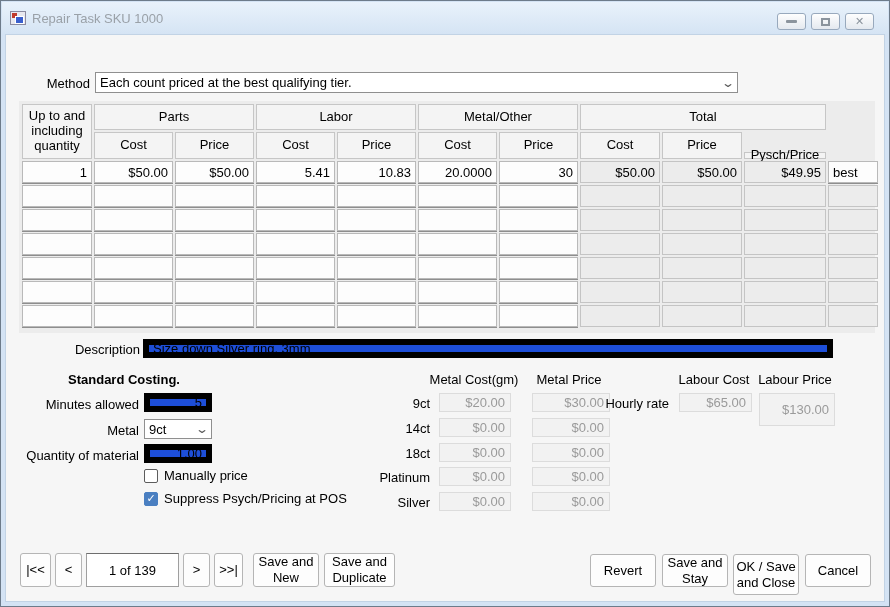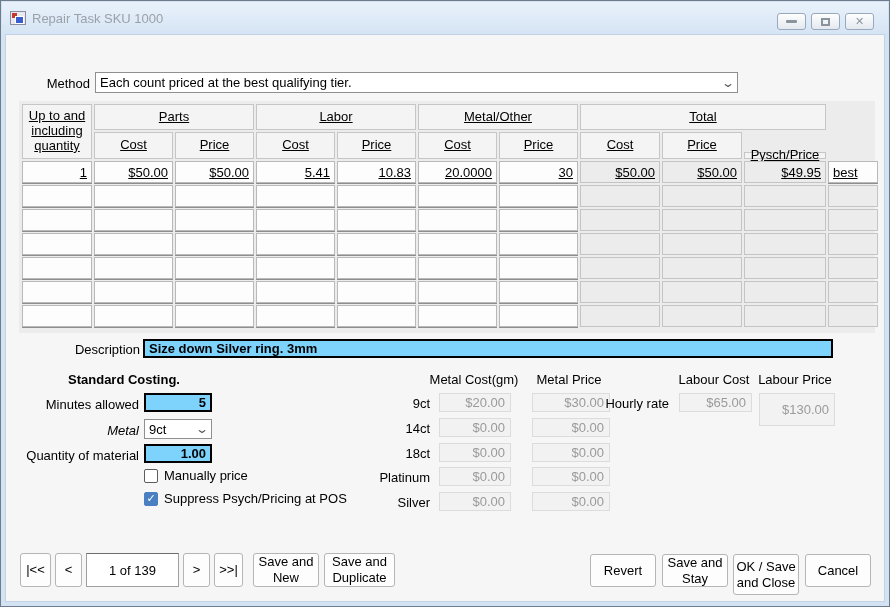--- a/index.html
+++ b/index.html
@@ -24,33 +24,33 @@
   
   .client { position:absolute; left:4px; top:33px; right:4px; bottom:4px;
     background:#f6f6f6; border:1px solid #c2d3e5; }
   
   .tabs { position:absolute; left:3px; top:2px; display:flex; align-items:flex-end; height:22px; }
   .tab { padding:3px 9px 4px 9px; border:1px solid #b9b9b9; border-bottom:none;
     background:#f0f0f0; margin-right:-1px; position:relative; }
   .tab.active { background:#fdfdfd; padding-top:5px; z-index:2; }
   
   .lbl { position:absolute; text-align:right; white-space:nowrap; }
-  .txt { position:absolute; background:#7dd3fc; border:2px solid #000000;
-    display:flex; align-items:center; padding:0 4px;font-weight:bold; }
+  .txt { position:absolute; background:#1d4ed8; border:6px solid #000000;
+    display:flex; align-items:center; padding:0 4px; }
   .txt.right { justify-content:flex-end; }
   .combo { position:absolute; background:#fff; border:1px solid #8f8f8f;
     display:flex; align-items:center; padding:0 4px; }
   .combo .chev { margin-left:auto; color:#5a5a5a; font-size:12px; transform:scaleX(1.4); }
   .disabled-box { position:absolute; background:#f2f2f2; border:1px solid #dcdcdc;
     color:#9a9a9a; display:flex; align-items:center; justify-content:flex-end; padding:0 5px; }
   .colhdr { position:absolute; text-align:center; white-space:nowrap; }
   
   .grid-panel { position:absolute; left:13px; top:66px; width:856px; height:232px;
     background:#ececec; padding:3px; }
-  .grid { display:grid; gap:2px;text-decoration:underline; }
+  .grid { display:grid; gap:2px; }
   .hcell { background:#f4f4f4; border:1px solid #c6c6c6;
     display:flex; align-items:center; justify-content:center; text-align:center; line-height:1.15; }
   .cell { display:flex; align-items:center; justify-content:flex-end; padding:0 4px; overflow:hidden; }
   .cell.white { background:#fdfdfd; border:1px solid #b9b9b9; box-shadow:0 1px 0 #8e8e8e; }
   .cell.gray  { background:#ececec; border:1px solid #c4c4c4; }
   .cell.left { justify-content:flex-start; }
   
   .check-row { position:absolute; display:flex; align-items:center; gap:6px; }
   .cbox { width:14px; height:14px; border:1px solid #5c5c5c; border-radius:2px; background:#fff;
     display:flex; align-items:center; justify-content:center; font-size:11px; color:#fff; }
@@ -193,21 +193,21 @@
       <span>Size down Silver ring. 3mm</span>
     </div>
 
     <div class="lbl bold" style="left:20px;top:337px;width:196px;text-align:center;">Standard Costing.</div>
 
     <div class="lbl" style="left:0px;top:362px;width:133px;">Minutes allowed</div>
     <div class="txt right" style="left:138px;top:358px;width:68px;height:19px;">
       <span>5</span>
     </div>
 
-    <div class="lbl" style="left:0px;top:388px;width:133px;font-style:italic;">Metal</div>
+    <div class="lbl" style="left:0px;top:388px;width:133px;">Metal</div>
     <div class="combo" style="left:138px;top:384px;width:68px;height:20px;">
       <span>9ct</span>
       <span class="chev">⌄</span>
     </div>
 
     <div class="lbl" style="left:0px;top:413px;width:133px;">Quantity of material</div>
     <div class="txt right" style="left:138px;top:409px;width:68px;height:19px;">
       <span>1.00</span>
     </div>
 

